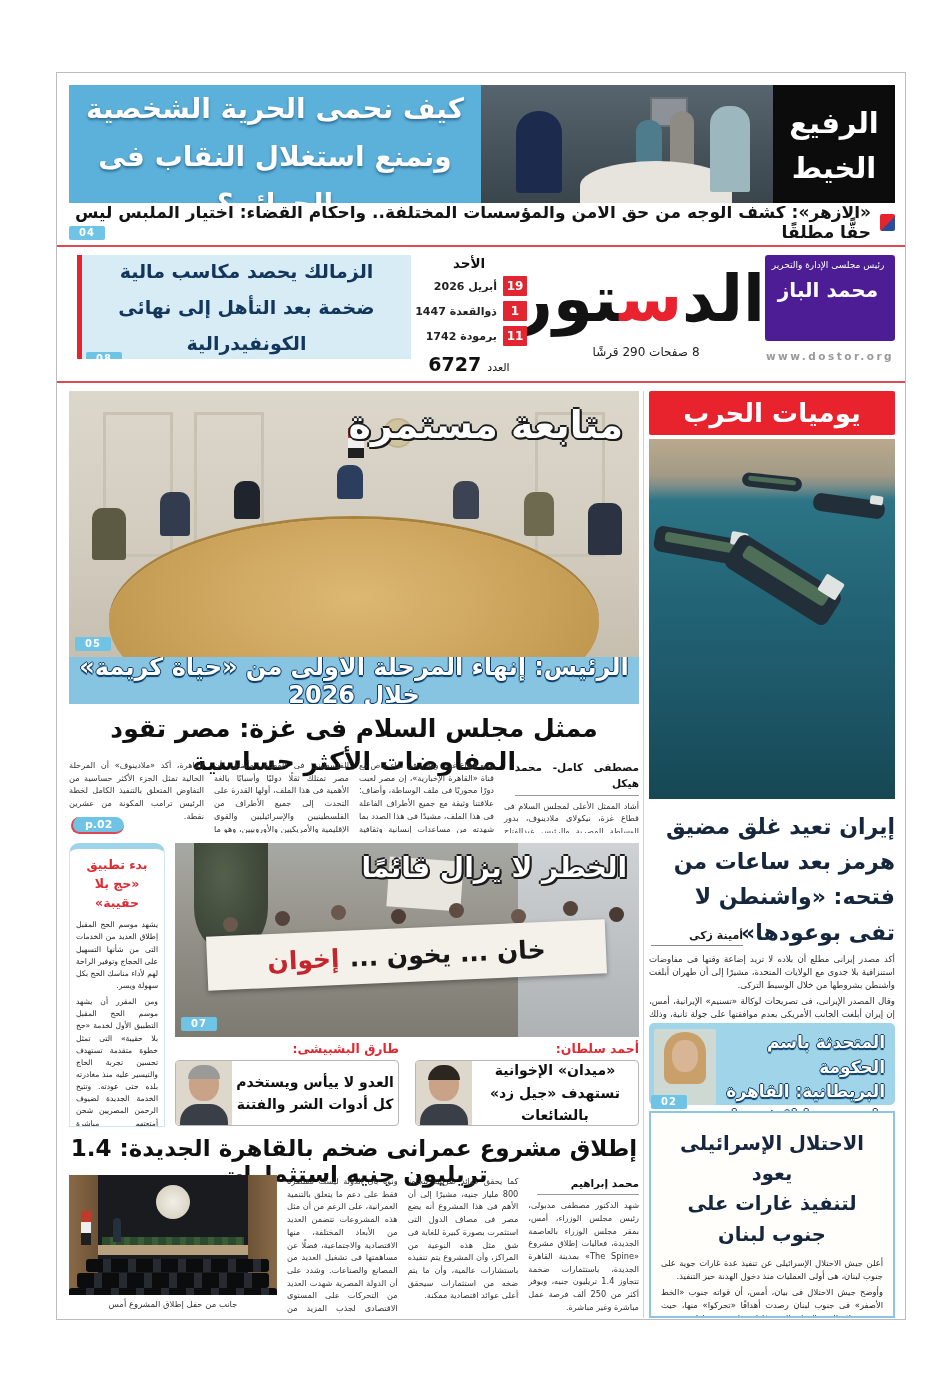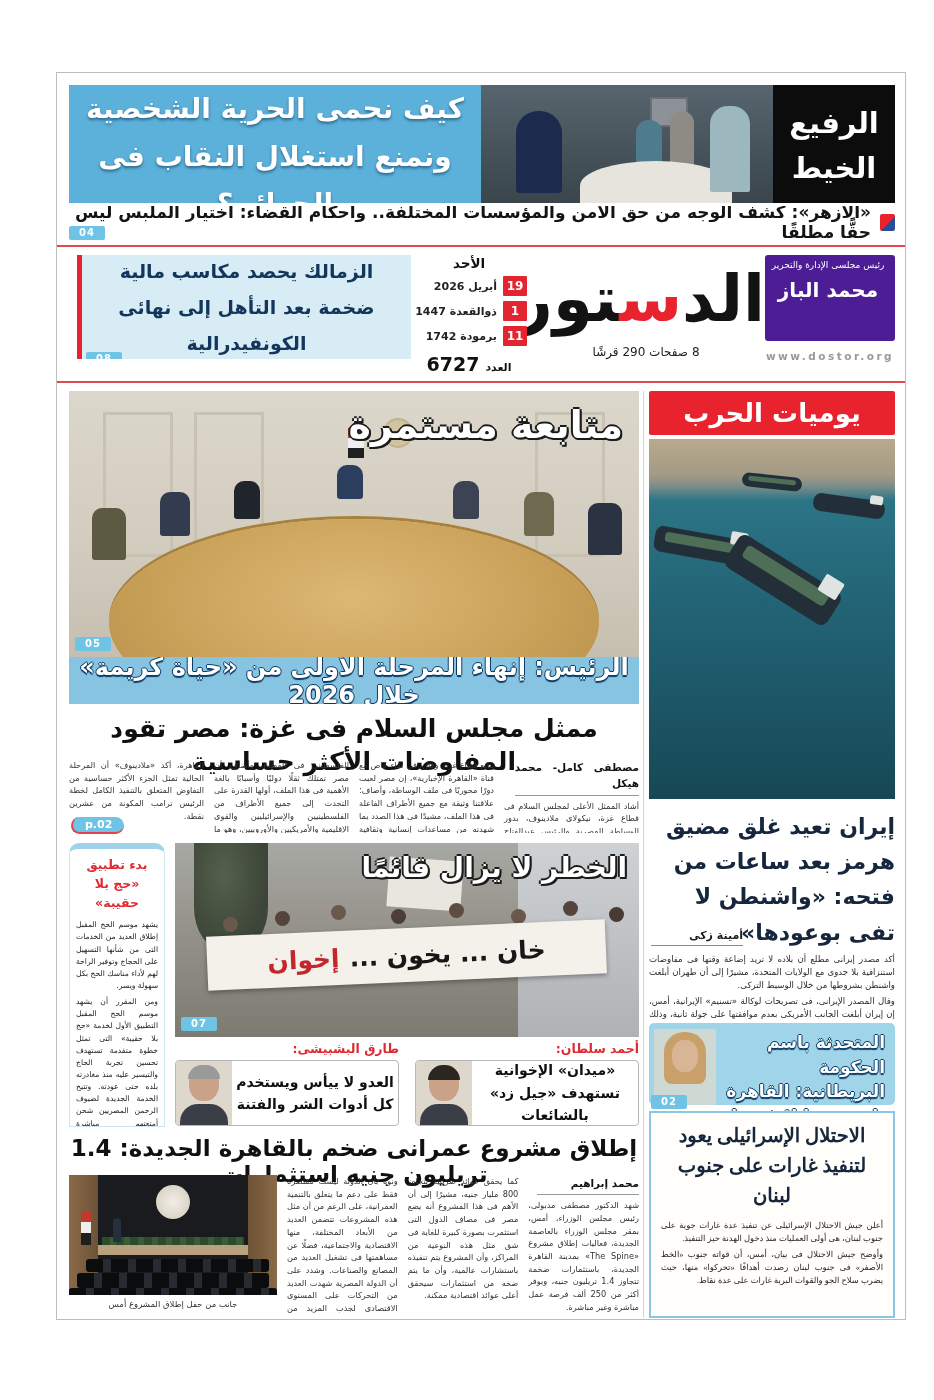--- a/index.html
+++ b/index.html
@@ -64,21 +64,21 @@
   .pages-price{font-size:12px;color:#222;margin-top:2px;}
   .mh-col-dates{width:116px;flex:0 0 auto;padding-top:0;box-sizing:border-box;}
   .day-name{font-size:13.5px;font-weight:bold;color:#111;text-align:center;}
   .date-row{display:flex;align-items:center;margin-top:5px;justify-content:flex-start;}
   .date-num{
     width:24px;height:20px;background:#e32531;color:#fff;font-weight:bold;font-size:12px;
     text-align:center;line-height:20px;flex:0 0 auto;margin-left:6px;border-radius:1px;direction:ltr;
   }
   .date-label{font-size:11px;font-weight:bold;color:#222;white-space:nowrap;}
   .issue-row{display:flex;align-items:baseline;justify-content:center;margin-top:7px;}
-  .issue-label{font-size:11px;font-weight:bold;color:#111;margin-left:6px;text-align:center;}
+  .issue-label{font-size:11px;font-weight:normal;color:#111;margin-left:6px;text-align:center;}
   .issue-num{font-size:19px;font-weight:900;color:#111;direction:ltr;}
   .zamalek{
     flex:1;margin-left:8px;background:#d8ecf6;border-left:5px solid #e8232e;position:relative;
     display:flex;align-items:center;justify-content:center;text-align:center;
     font-size:19px;font-weight:900;color:#13365c;line-height:1.9;padding:0 22px;box-sizing:border-box;
     height:104px;align-self:flex-start;overflow:hidden;
   }
 
   
   .sep-v{left:586px;top:318px;width:1px;height:927px;background:#d4d4d4;}
@@ -203,21 +203,21 @@
   .uk-text{
     position:absolute;right:10px;top:7px;width:168px;text-align:right;
     font-size:17px;font-weight:900;color:#fff;line-height:1.45;
     text-shadow:-1px 0 0 #0a3a66,1px 0 0 #0a3a66,0 -1px 0 #0a3a66,0 2px 1px #0a3a66;
   }
   .uk-badge{left:2px;bottom:-4px;top:auto;}
 
   
   .lebanon{
     left:592px;top:1038px;width:246px;height:207px;box-sizing:border-box;
-    border:2px solid #8cc6e2;background:#fffefb;padding:8px 10px;overflow:hidden;font-family:Liberation Serif, serif;
+    border:2px solid #8cc6e2;background:#fffefb;padding:16px 10px;overflow:hidden;
   }
   .leb-headline{font-size:19.5px;font-weight:900;color:#15263d;text-align:center;line-height:1.55;}
   .leb-body{font-size:8.4px;color:#262626;text-align:justify;line-height:1.55;margin-top:7px;}
   .leb-body p{margin:0 0 3px 0;}
 
   
   .proj-headline{left:12px;top:1062px;width:570px;text-align:center;
     font-size:23px;font-weight:900;color:#101010;}
   .proj-content{left:12px;top:1102px;width:570px;height:140px;display:flex;overflow:hidden;}
   .proj-cols{flex:1;display:flex;}

